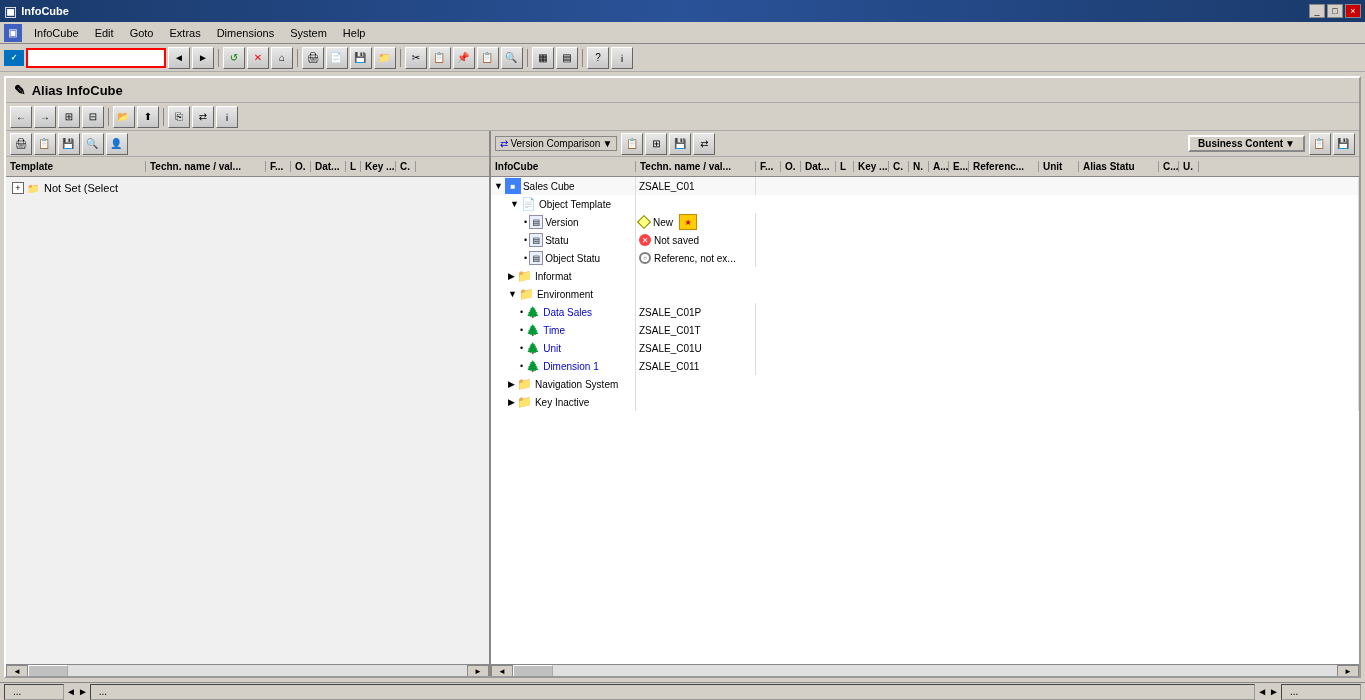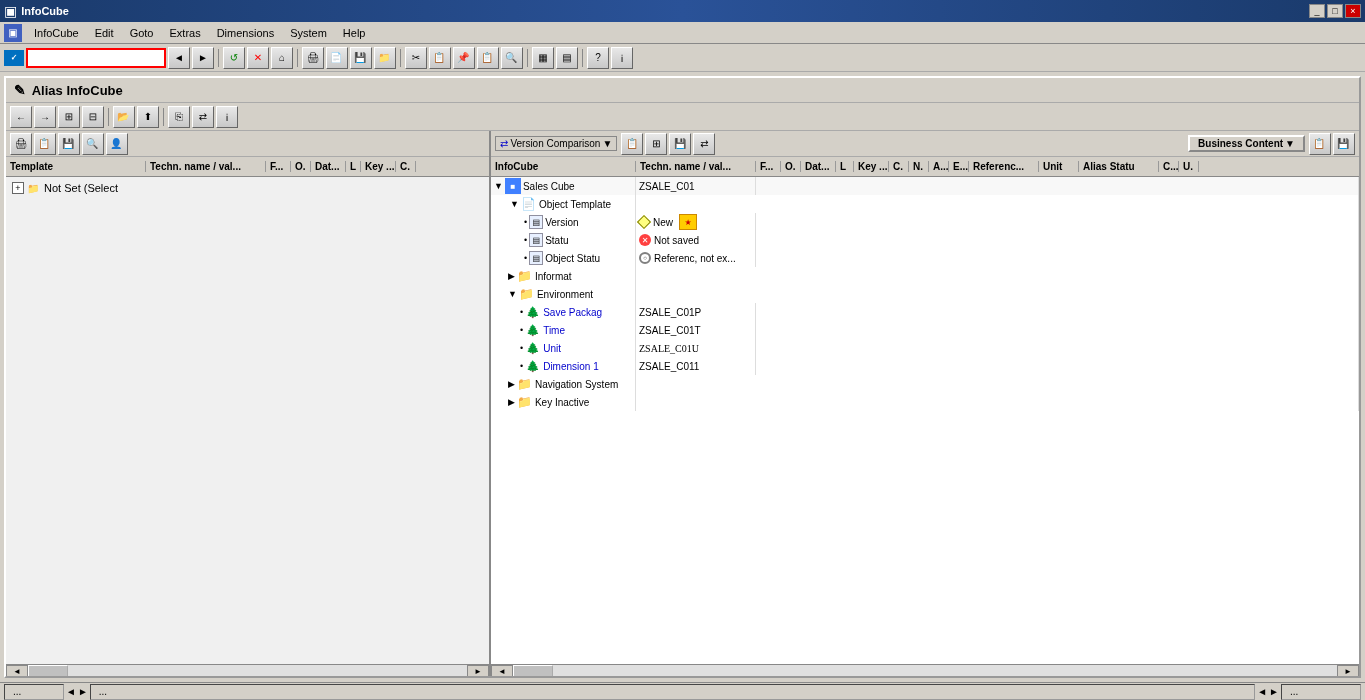--- a/index.html
+++ b/index.html
@@ -469,21 +469,21 @@
             </div>
             <div class="tree-cell" style="flex:1;"></div>
           </div>
 
           <div class="tree-row">
             <div class="tree-cell" style="width:145px;display:flex;align-items:center;">
               <span style="display:inline-block;width:16px;"></span>
               <span style="display:inline-block;width:10px;"></span>
               <span style="margin-right:2px;font-size:9px;">•</span>
               <span style="width:16px;height:16px;color:#008000;font-size:11px;display:inline-flex;align-items:center;justify-content:center;margin-right:2px;">🌲</span>
-              <span class="blue-text">Save Packag</span>
+              <span class="blue-text">Data Sales</span>
             </div>
             <div class="tree-cell" style="width:120px;">ZSALE_C01P</div>
             <div class="tree-cell" style="flex:1;"></div>
           </div>
 
           <div class="tree-row">
             <div class="tree-cell" style="width:145px;display:flex;align-items:center;">
               <span style="display:inline-block;width:16px;"></span>
               <span style="display:inline-block;width:10px;"></span>
               <span style="margin-right:2px;font-size:9px;">•</span>
@@ -495,21 +495,21 @@
           </div>
 
           <div class="tree-row">
             <div class="tree-cell" style="width:145px;display:flex;align-items:center;">
               <span style="display:inline-block;width:16px;"></span>
               <span style="display:inline-block;width:10px;"></span>
               <span style="margin-right:2px;font-size:9px;">•</span>
               <span style="width:16px;height:16px;color:#008000;font-size:11px;display:inline-flex;align-items:center;justify-content:center;margin-right:2px;">🌲</span>
               <span class="blue-text">Unit</span>
             </div>
-            <div class="tree-cell" style="width:120px;font-family:Liberation Serif, serif;">ZSALE_C01U</div>
+            <div class="tree-cell" style="width:120px;">ZSALE_C01U</div>
             <div class="tree-cell" style="flex:1;"></div>
           </div>
 
           <div class="tree-row">
             <div class="tree-cell" style="width:145px;display:flex;align-items:center;">
               <span style="display:inline-block;width:16px;"></span>
               <span style="display:inline-block;width:10px;"></span>
               <span style="margin-right:2px;font-size:9px;">•</span>
               <span style="width:16px;height:16px;color:#008000;font-size:11px;display:inline-flex;align-items:center;justify-content:center;margin-right:2px;">🌲</span>
               <span class="blue-text">Dimension 1</span>

